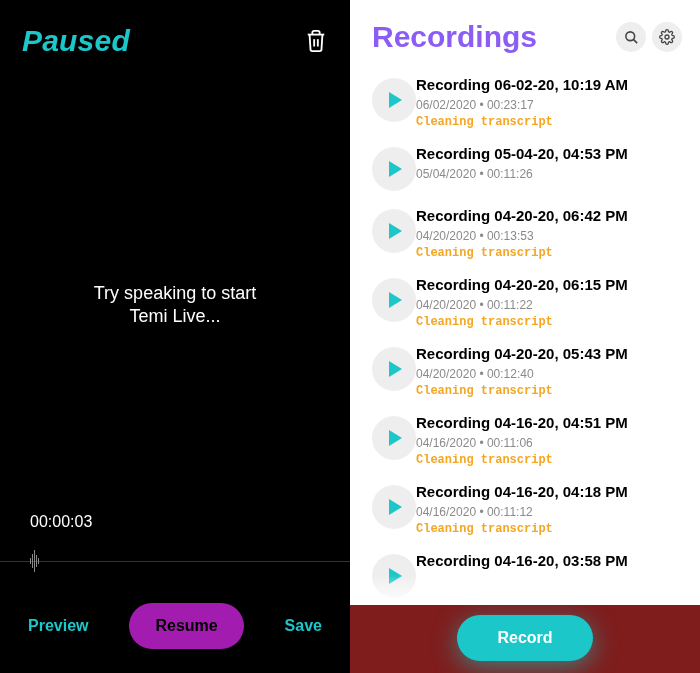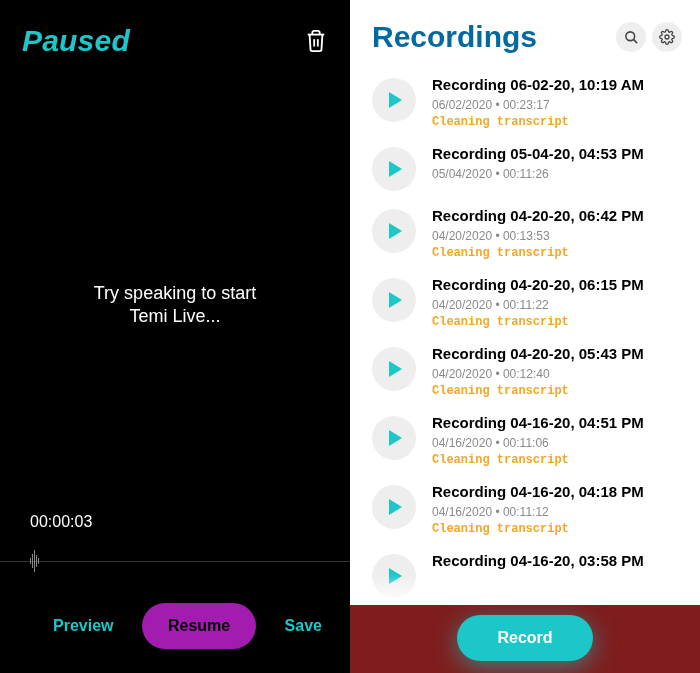--- a/index.html
+++ b/index.html
@@ -90,21 +90,20 @@
     }
     .wave-spike span {
       width: 1px;
       background: #888;
     }
     .bottom-bar {
       display: flex;
       align-items: center;
       justify-content: space-between;
       padding: 0 28px 24px 28px;
-      margin-left: 25px;
     }
     .txt-btn {
       color: #1bc7c9;
       font-size: 16px;
       font-weight: 600;
       cursor: pointer;
     }
     .resume-btn {
       background: #a21caf;
       color: #000;
@@ -125,21 +124,21 @@
     }
     .right-header {
       display: flex;
       justify-content: space-between;
       align-items: center;
       padding: 20px 18px 12px 22px;
     }
     .recordings-title {
       font-size: 30px;
       font-weight: 800;
-      color: #0369a1;
+      color: #8b5cf6;
     }
     .header-icons {
       display: flex;
       gap: 6px;
     }
     .circle-icon {
       width: 30px;
       height: 30px;
       border-radius: 50%;
       background: #eeeeee;
@@ -148,21 +147,21 @@
       justify-content: center;
       cursor: pointer;
     }
     .recordings-list {
       flex: 1;
       overflow: hidden;
       padding: 2px 16px 0 22px;
     }
     .recording-item {
       display: flex;
-      gap: 16px;
+      gap: 0;
       padding: 8px 0;
     }
     .play-btn {
       width: 44px;
       height: 44px;
       min-width: 44px;
       border-radius: 50%;
       background: #eeeeee;
       display: flex;
       align-items: center;

